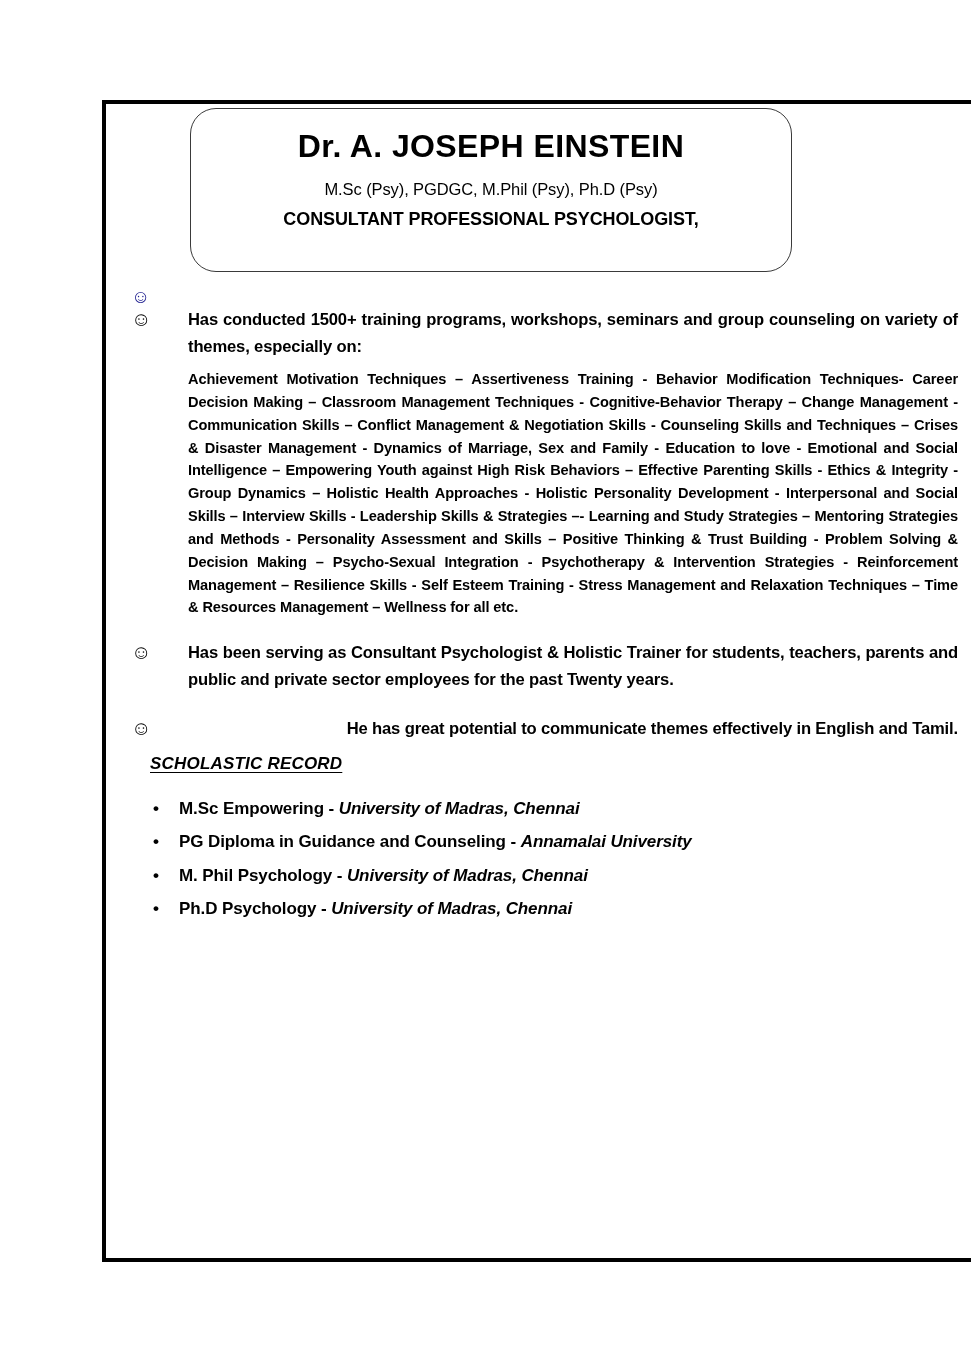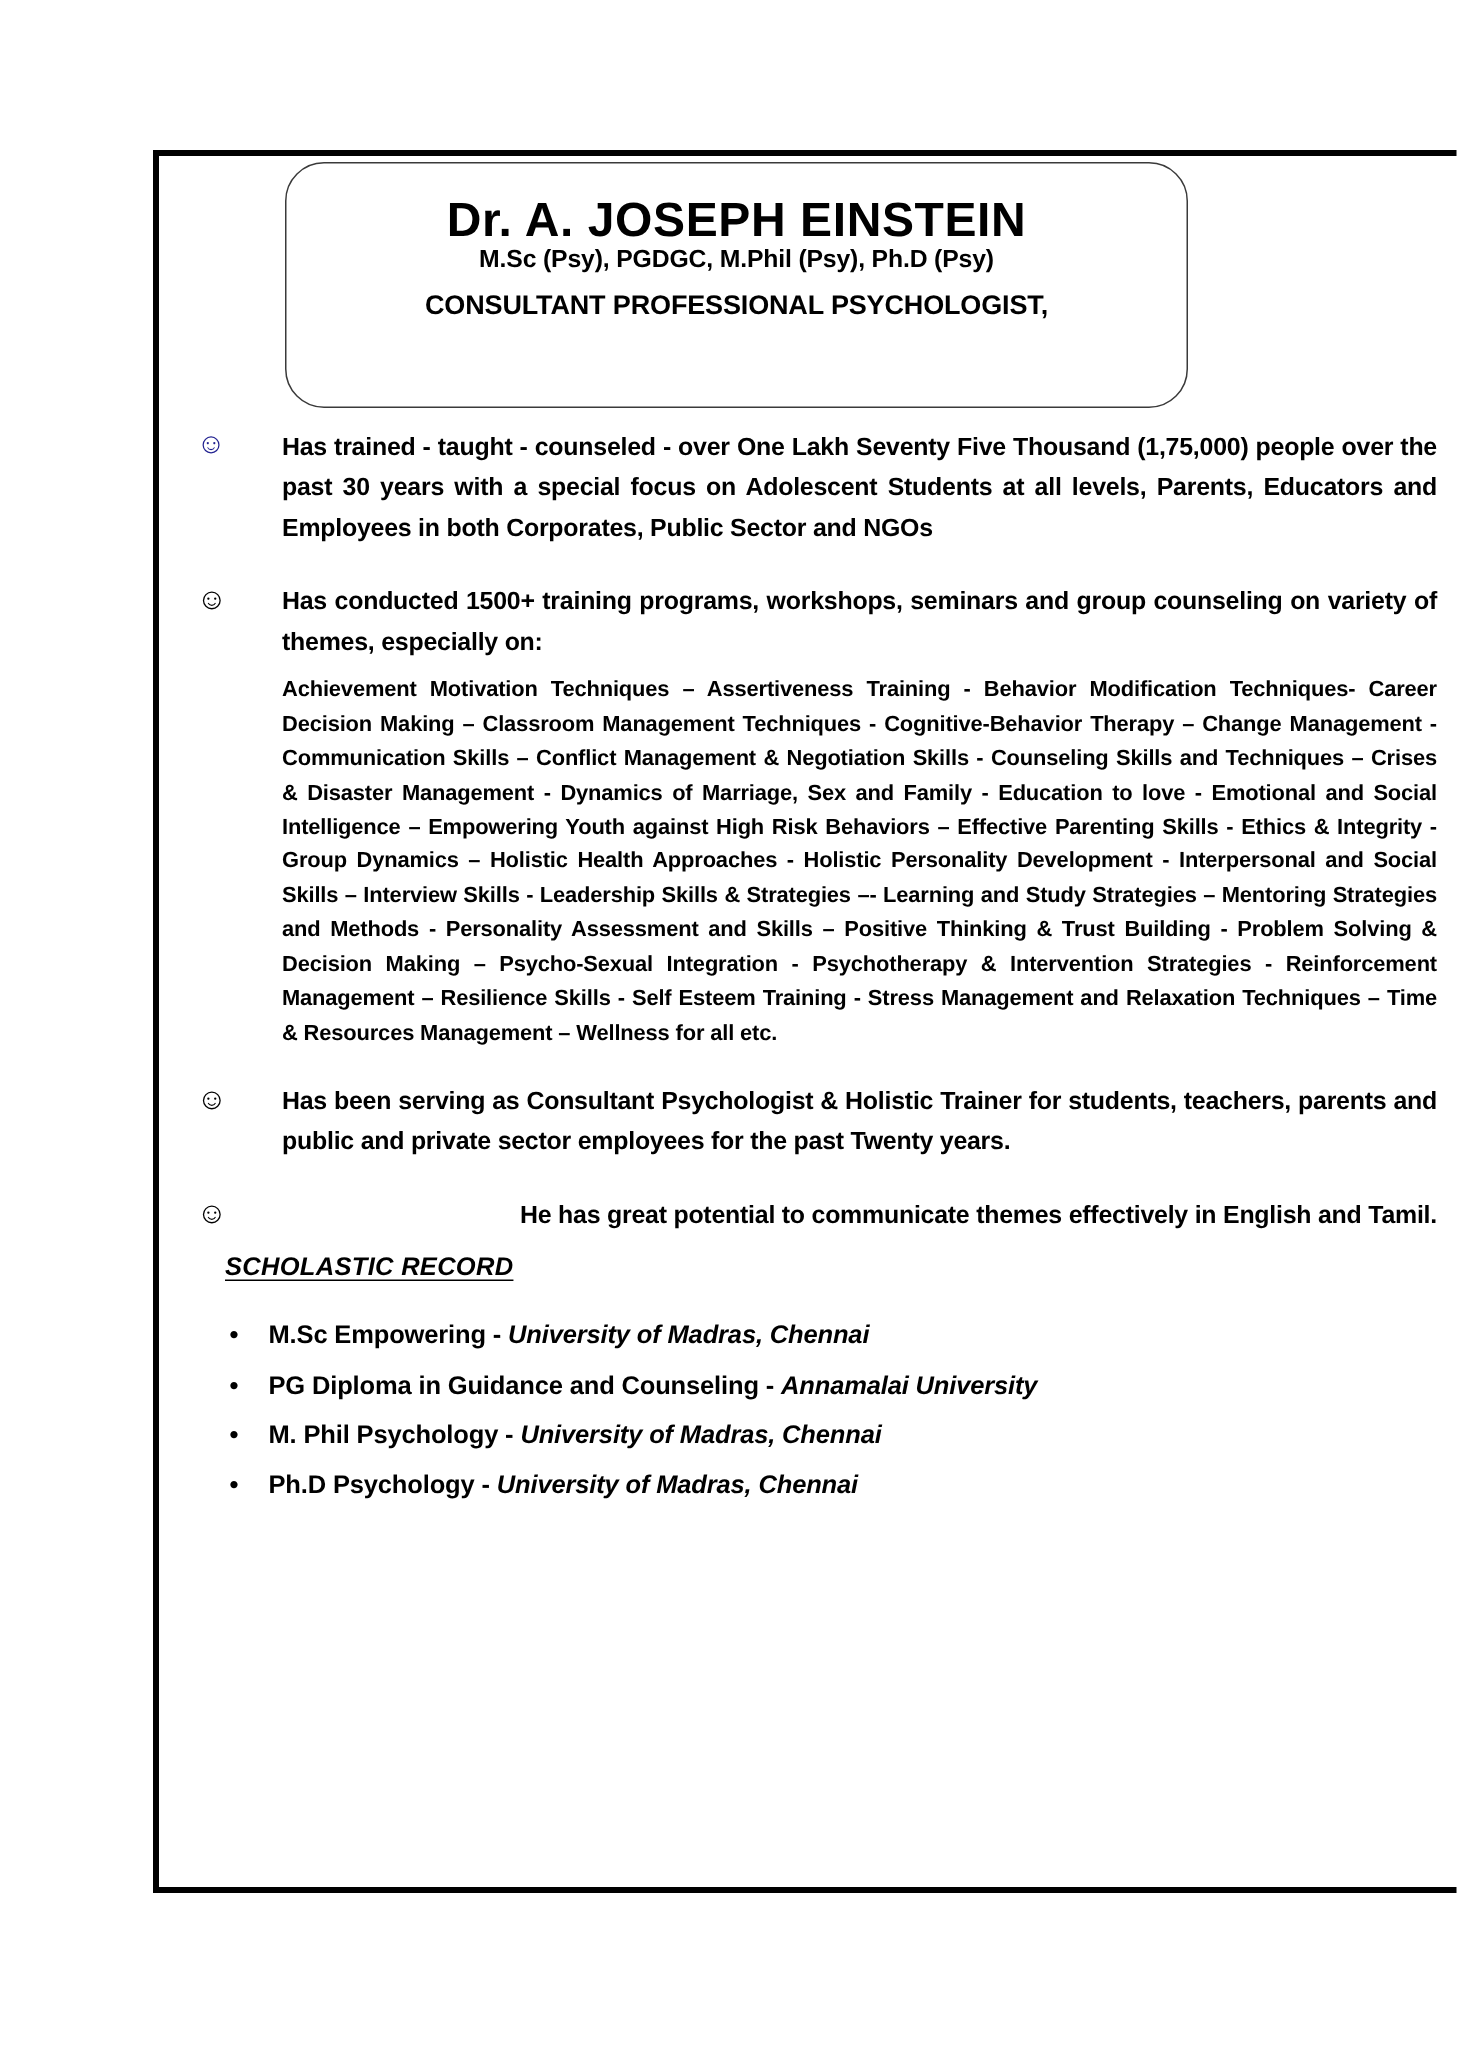--- a/index.html
+++ b/index.html
@@ -42,22 +42,22 @@
   }
   #doctor-name {
     font-size: 32px;
     font-weight: bold;
     letter-spacing: 0.4px;
     margin-top: 21px;
     line-height: 1.05;
   }
   #doctor-quals {
     font-size: 16.5px;
-    font-weight: bold;
-    margin-top: 0;
+    font-weight: normal;
+    margin-top: 16px;
     line-height: 1.1;
     letter-spacing: -0.1px;
   }
   #doctor-role-1, #doctor-role-2 {
     font-size: 18px;
     font-weight: bold;
     line-height: 1.45;
     letter-spacing: -0.1px;
   }
   #doctor-role-1 { margin-top: 8px; }
@@ -149,21 +149,20 @@
   <div id="header-box">
     <div id="doctor-name">Dr. A. JOSEPH EINSTEIN</div>
     <div id="doctor-quals">M.Sc (Psy), PGDGC, M.Phil (Psy), Ph.D (Psy)</div>
     <div id="doctor-role-1">CONSULTANT PROFESSIONAL PSYCHOLOGIST,</div>
   </div>
 
   <div id="body-area">
 
     <div class="smiley-row" style="margin-bottom:22px;">
       <span class="smiley blue">☺</span>
-      <div class="para">Has trained - taught - counseled - over One Lakh Seventy Five Thousand (1,75,000) people over the past 30 years with a special focus on Adolescent Students at all levels, Parents, Educators and Employees in both Corporates, Public Sector and  NGOs</div>
     </div>
 
     <div class="smiley-row" style="margin-bottom:12px;">
       <span class="smiley black">☺</span>
       <div class="para">Has conducted 1500+ training programs, workshops, seminars and group counseling on variety of themes, especially on:</div>
     </div>
 
     <div class="themes">Achievement Motivation Techniques – Assertiveness Training - Behavior Modification Techniques- Career Decision Making – Classroom Management Techniques - Cognitive-Behavior Therapy – Change Management - Communication Skills – Conflict Management &amp; Negotiation Skills - Counseling Skills and Techniques – Crises &amp; Disaster Management -  Dynamics of Marriage, Sex and Family - Education to love - Emotional and Social Intelligence – Empowering Youth against High Risk Behaviors – Effective Parenting Skills  - Ethics &amp; Integrity - Group Dynamics – Holistic Health Approaches - Holistic Personality Development - Interpersonal and Social Skills – Interview Skills -  Leadership Skills &amp; Strategies –- Learning and Study Strategies – Mentoring Strategies and Methods - Personality Assessment and Skills – Positive Thinking &amp; Trust Building - Problem Solving &amp; Decision Making – Psycho-Sexual Integration - Psychotherapy &amp; Intervention Strategies - Reinforcement Management – Resilience Skills - Self Esteem Training - Stress Management  and Relaxation Techniques – Time &amp; Resources Management – Wellness for all etc.</div>
 
     <div class="smiley-row" style="margin-bottom:22px;">

